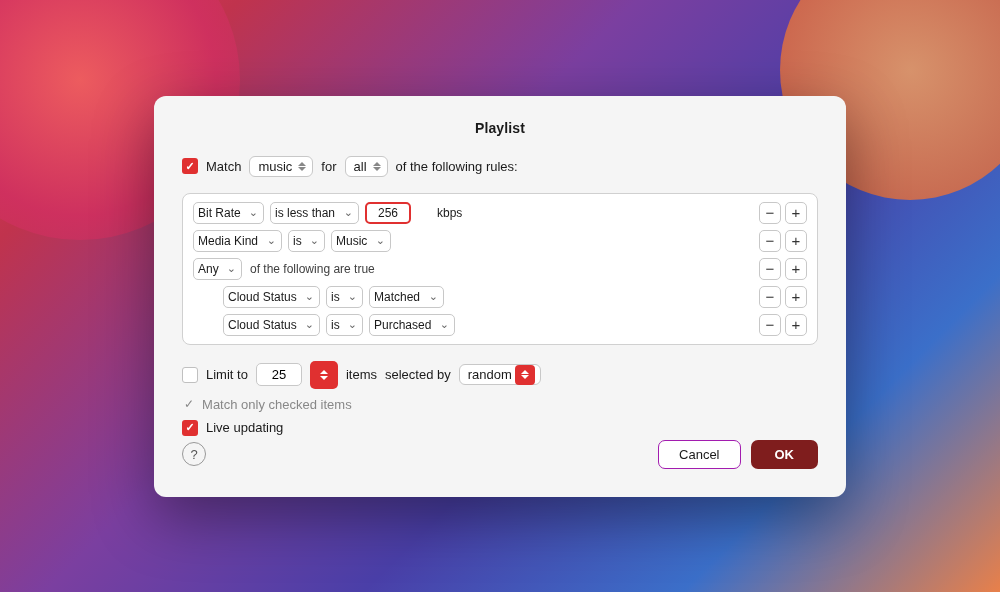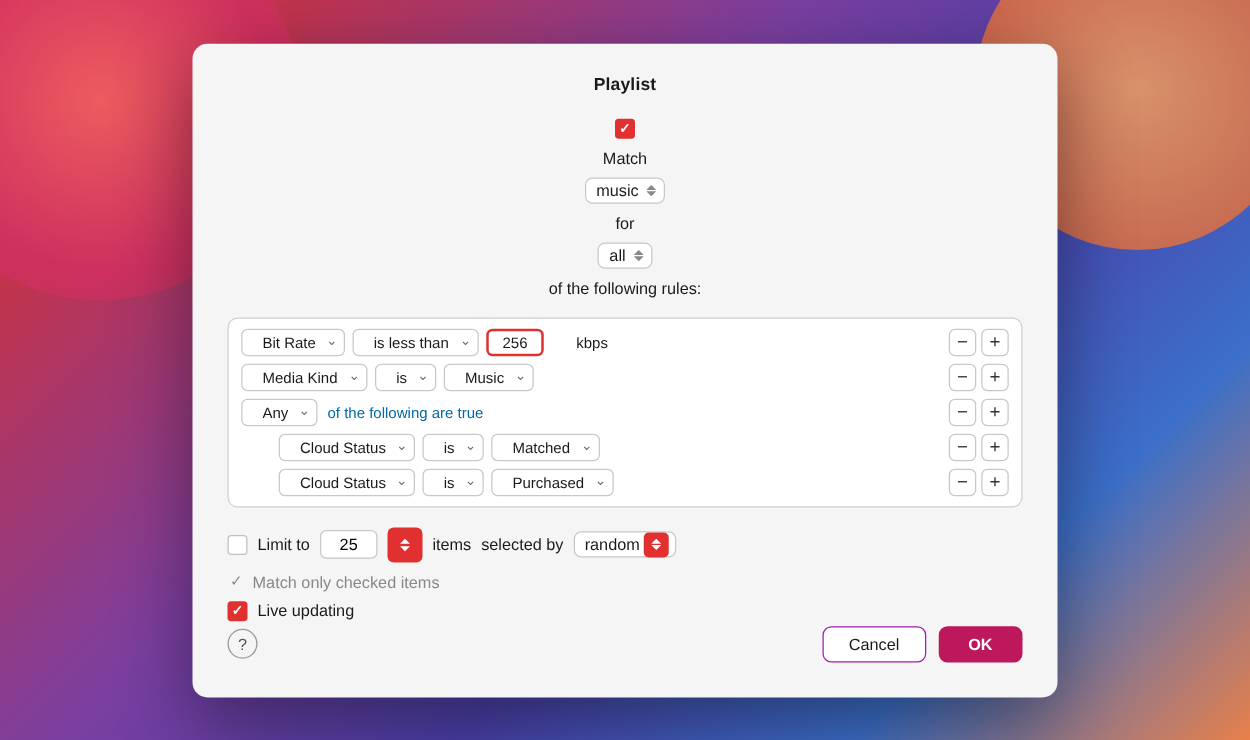--- a/index.html
+++ b/index.html
@@ -65,21 +65,20 @@
       margin-bottom: 20px;
       letter-spacing: 0.01em;
     }
 
     
     .match-row {
       display: flex;
       align-items: center;
       gap: 8px;
       margin-bottom: 16px;
-      flex-direction: column;
     }
 
     .checkbox-red {
       width: 16px;
       height: 16px;
       background: #e03030;
       border-radius: 3px;
       display: flex;
       align-items: center;
       justify-content: center;
@@ -178,21 +177,21 @@
       font-size: 11px;
       color: #666;
       pointer-events: none;
       line-height: 1;
     }
 
     .select-wrapper select {
       background: white;
       border: 1px solid #c8c8c8;
       border-radius: 5px;
-      padding: 3px 22px 3px 16px;
+      padding: 3px 22px 3px 4px;
       font-size: 12px;
       color: #1a1a1a;
       appearance: none;
       -webkit-appearance: none;
       cursor: pointer;
       outline: none;
     }
 
     .kbps-input {
       background: white;
@@ -241,21 +240,21 @@
 
     .any-row {
       display: flex;
       align-items: center;
       gap: 8px;
       margin-bottom: 6px;
     }
 
     .any-text {
       font-size: 12px;
-      color: #0369a1;
+      color: #404040;
     }
 
     
     .limit-row {
       display: flex;
       align-items: center;
       gap: 8px;
       margin-bottom: 8px;
     }
 
@@ -325,21 +324,21 @@
       background: white;
       border: 1px solid #a21caf;
       border-radius: 7px;
       padding: 6px 20px;
       font-size: 13px;
       color: #1a1a1a;
       cursor: pointer;
     }
 
     .ok-btn {
-      background: #be185d;
+      background: #7f1d1d;
       border: none;
       border-radius: 7px;
       padding: 2px 24px;
       font-size: 13px;
       font-weight: 600;
       color: white;
       cursor: pointer;
     }
 
     .spacer { flex: 1; }

